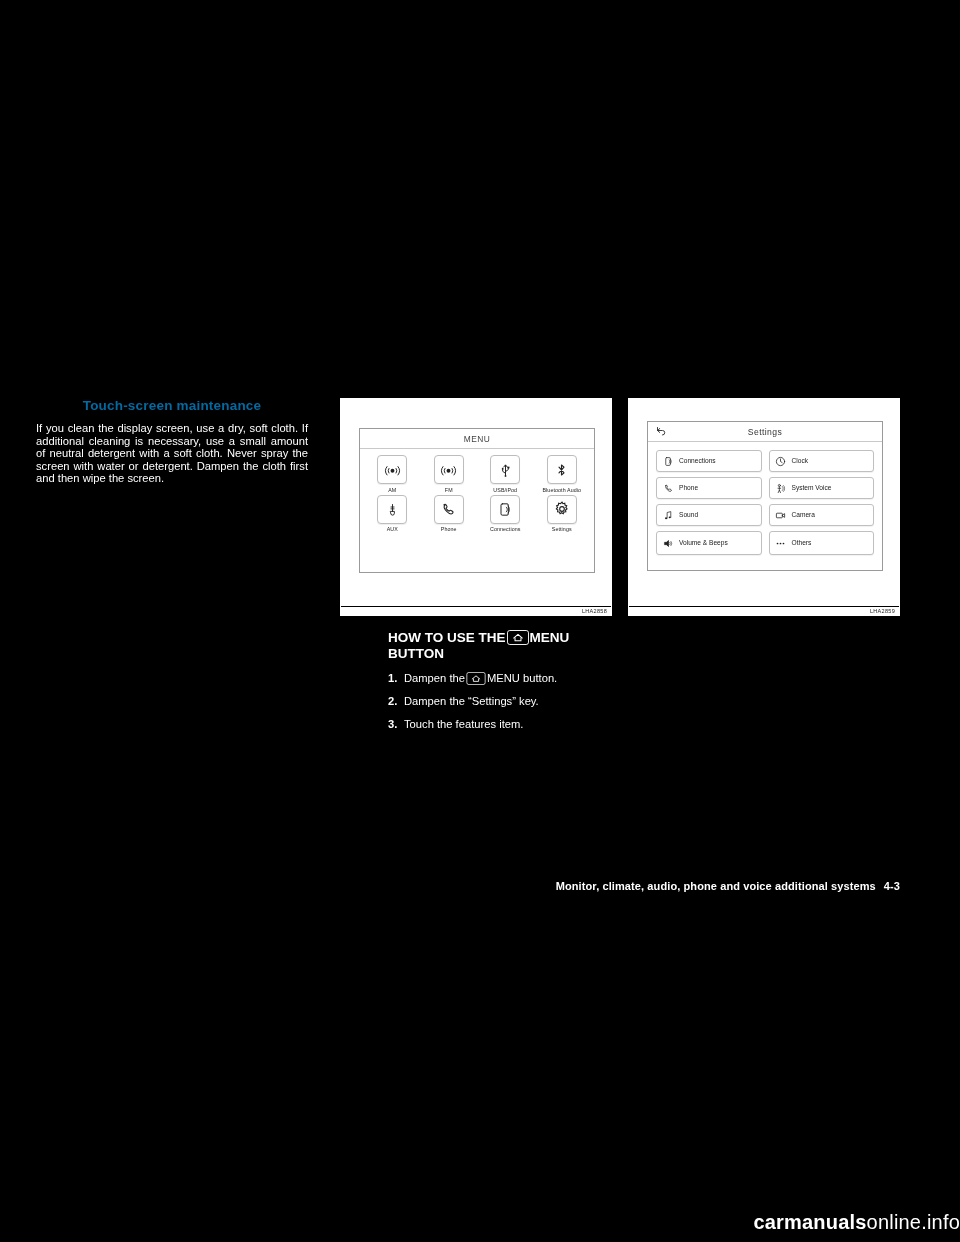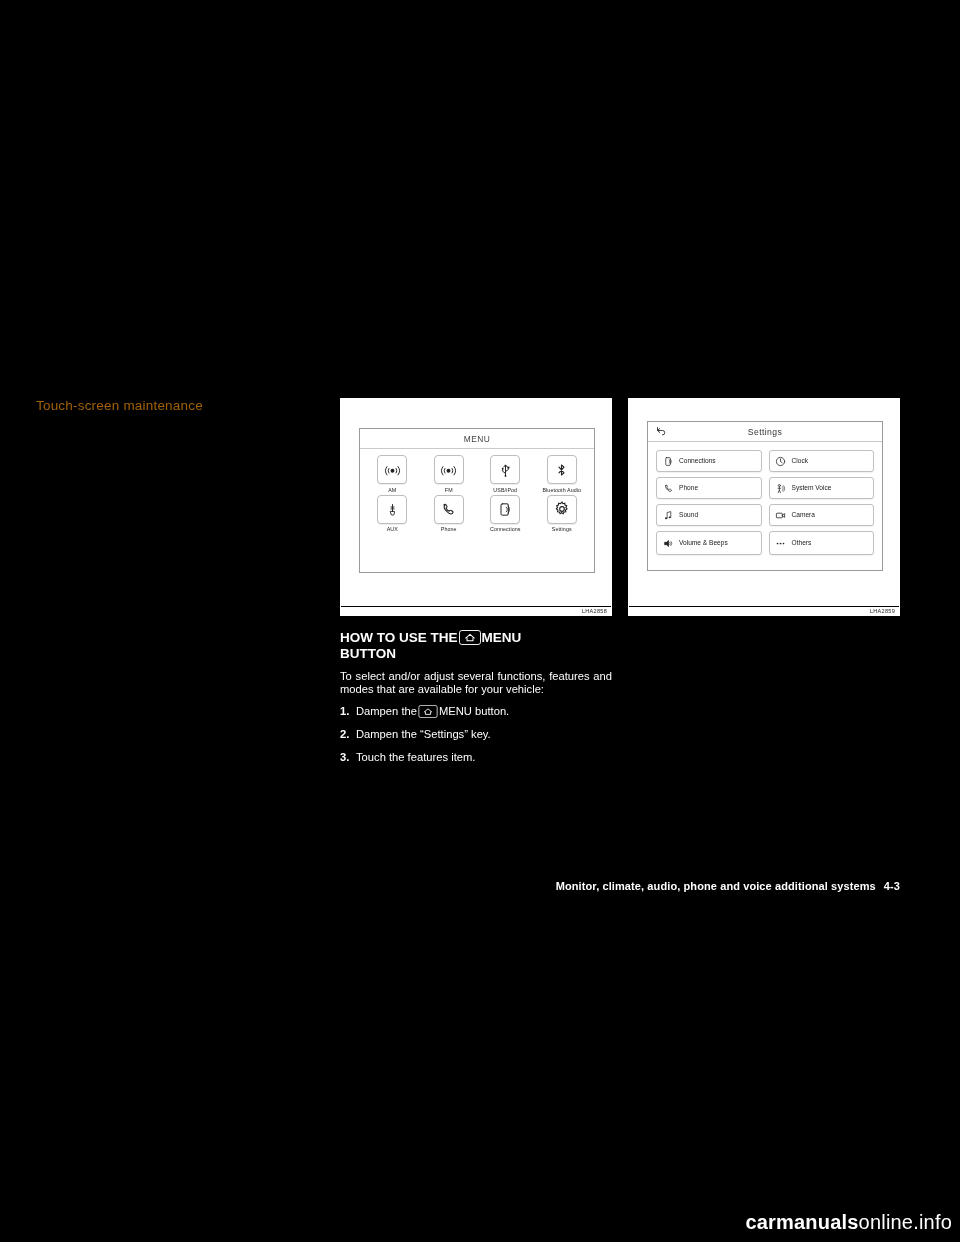--- a/index.html
+++ b/index.html
@@ -26,24 +26,25 @@
   
   .col-left {
     position: absolute;
     left: 36px;
     top: 398px;
     width: 272px;
     color: #ffffff;
   }
   .heading-sub {
     font-size: 13.5px;
-    font-weight: normal;
+    font-weight: bold;
     letter-spacing: 0.2px;
     margin: 0 0 9px 0;
-    color: #a16207;
+    color: #0369a1;
+    text-align: center;
   }
   .body-justify {
     font-size: 11.2px;
     line-height: 12.6px;
     text-align: justify;
     text-justify: inter-word;
     color: #ffffff;
     margin: 0;
   }
 
@@ -194,20 +195,21 @@
     bottom: 8px;
     width: 100%;
     height: 0;
     border-top: 1px solid #000;
   }
 
   
   .mid-text {
     margin-top: 14px;
     color: #fff;
+    margin-left: 48px;
   }
   .heading-main {
     font-size: 13.5px;
     font-weight: bold;
     line-height: 16px;
     margin: 0 0 8px 0;
     color: #ffffff;
   }
   .inline-home-icon {
     display: inline-block;
@@ -261,39 +263,40 @@
     color: #fff;
     font-size: 11px;
     font-weight: bold;
     letter-spacing: 0.1px;
   }
   .footer .pg { margin-left: 8px; }
 
   
   .watermark {
     position: absolute;
-    right: 8px;
+    right: 0;
     bottom: 8px;
     color: #ffffff;
     font-size: 20px;
     letter-spacing: 0.2px;
     margin-left: 38px;
   }
   .watermark .bold { font-weight: bold; }
   .watermark .light { font-weight: normal; }
 
   svg { display: block; }
 </style>
 </head>
 <body>
 
 <div class="page">
 
   <div class="col-left">
     <h2 class="heading-sub">Touch-screen maintenance</h2>
+    <p class="body-justify">If you clean the display screen, use a dry, soft cloth. If additional cleaning is necessary, use a small amount of neutral detergent with a soft cloth. Never spray the screen with water or detergent. Dampen the cloth first and then wipe the screen.</p>
   </div>
 
   <div class="col-mid">
 
     <div class="figure fig-mid">
       <div class="screen screen-mid">
         <div class="screen-titlebar">
           <span class="screen-title screen-title-menu">MENU</span>
         </div>
         <div class="menu-grid">
@@ -393,21 +396,20 @@
 
     <div class="mid-text">
       <h2 class="heading-main">
         <span>HOW TO USE THE</span><span class="inline-home-icon"><svg width="22" height="15" viewBox="0 0 28 19" fill="none" stroke="#fff" stroke-width="1.2">
               <rect x="0.6" y="0.6" width="26.8" height="17.8" rx="3" fill="#000" stroke="#fff"></rect>
               <path d="M8.5 10.2L14 5.6l5.5 4.6" stroke="#fff" stroke-width="1.3" fill="none" stroke-linecap="round" stroke-linejoin="round"></path>
               <path d="M10.2 9.6v4.1h7.6V9.6" stroke="#fff" stroke-width="1.3" fill="none" stroke-linejoin="round"></path>
             </svg></span><span>MENU</span><br>
         <span>BUTTON</span>
       </h2>
-      <p class="body-justify">To select and/or adjust several functions, features and modes that are available for your vehicle:</p>
 
       <ol class="ol-steps">
         <li>
           <span class="num">1.</span>
           <span>Dampen the</span><span class="inline-home-icon-sm"><svg width="20" height="13" viewBox="0 0 28 19" fill="none">
                 <rect x="0.6" y="0.6" width="26.8" height="17.8" rx="3" fill="#000" stroke="#fff" stroke-width="1.1"></rect>
                 <path d="M8.5 10.2L14 5.6l5.5 4.6" stroke="#fff" stroke-width="1.3" fill="none" stroke-linecap="round" stroke-linejoin="round"></path>
                 <path d="M10.2 9.6v4.1h7.6V9.6" stroke="#fff" stroke-width="1.3" fill="none" stroke-linejoin="round"></path>
               </svg></span><span>MENU button.</span>
         </li>

